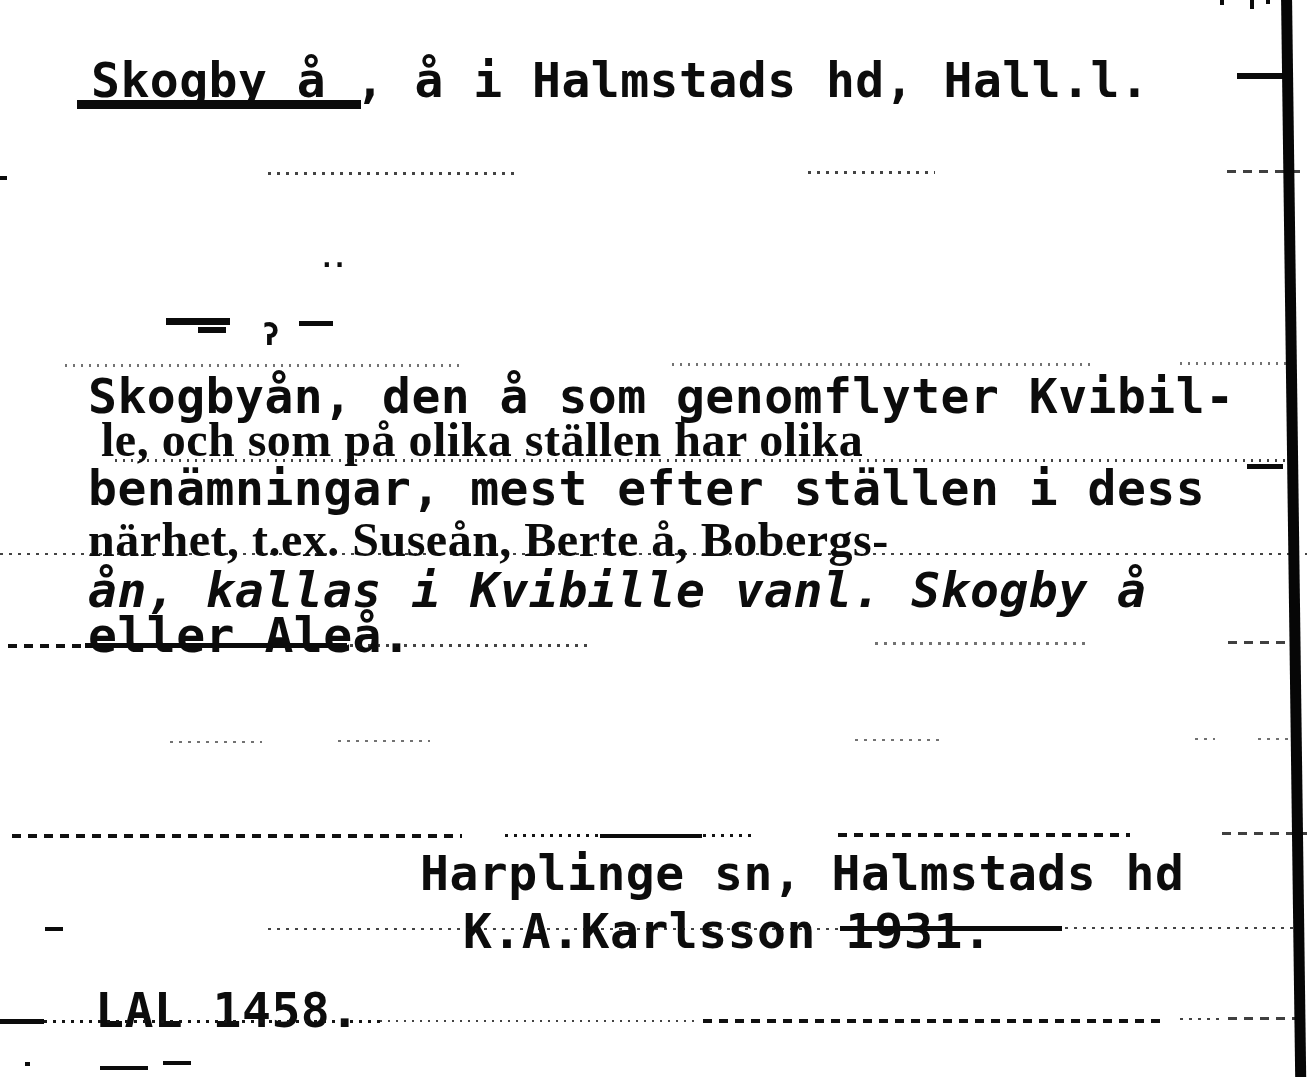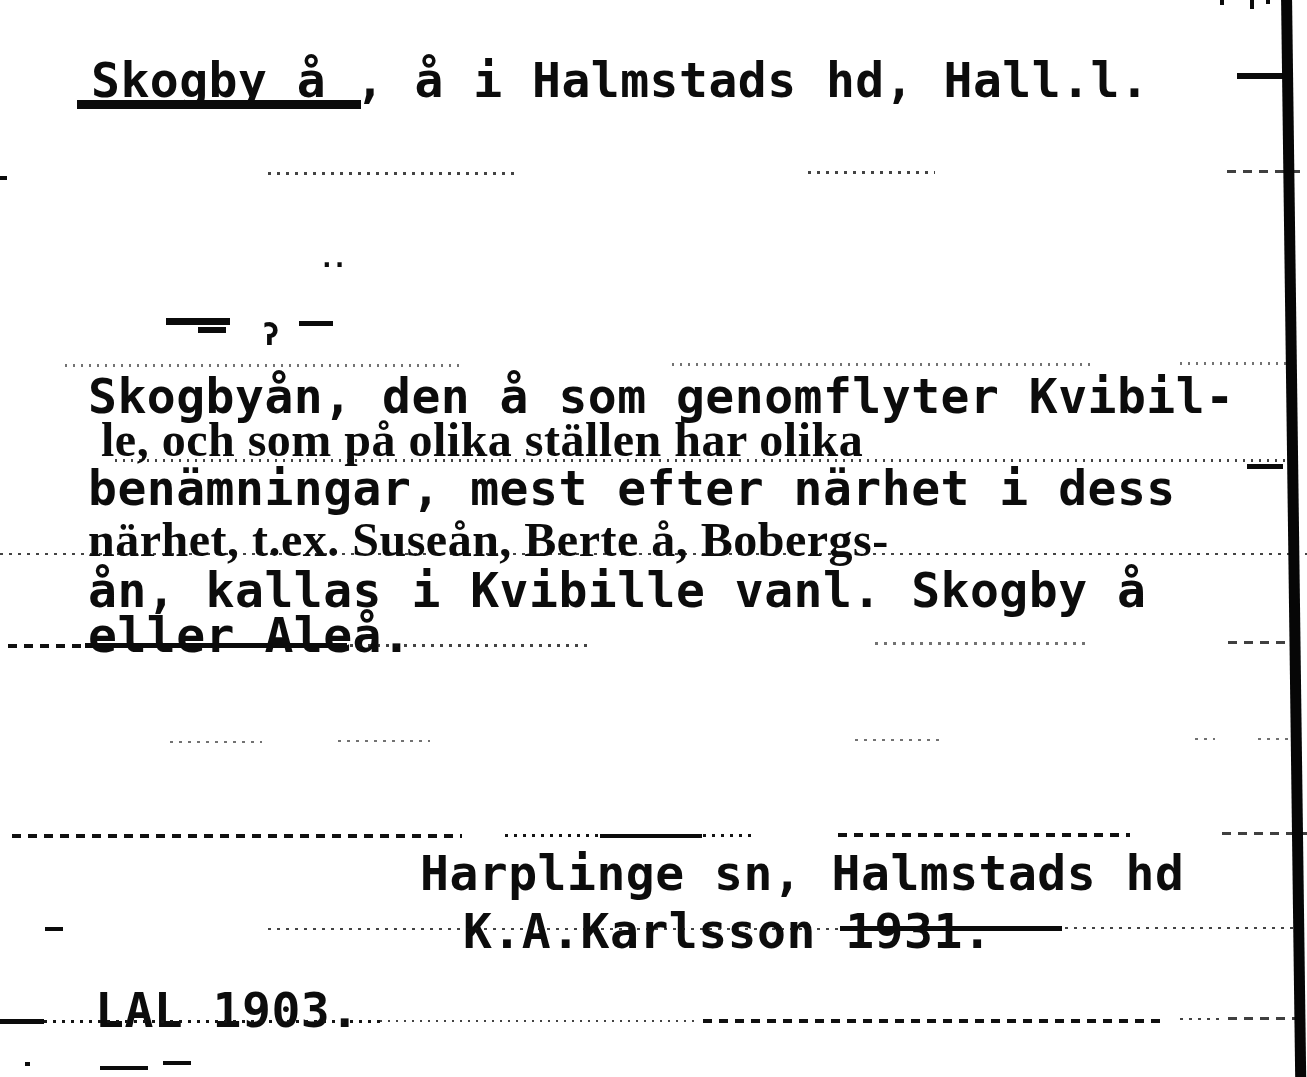--- a/index.html
+++ b/index.html
@@ -50,29 +50,29 @@
   <div class="mark" style="left:1237px;top:73px;width:46px;height:6px;"></div>
 
   <div class="mark" style="left:166px;top:318px;width:64px;height:7px;"></div>
   <div class="mark" style="left:198px;top:327px;width:28px;height:6px;"></div>
   <div class="mark" style="left:299px;top:321px;width:34px;height:5px;"></div>
   <div class="t small" style="left:262px;top:320px;">ʔ</div>
   <div class="t dotsup" style="left:319px;top:252px;">··</div>
 
   <div class="t" style="left:88px;top:372px;">Skogbyån, den å som genomflyter Kvibil-</div>
   <div class="t" style="left:101px;top:416px;font-family:Liberation Serif, serif;">le, och som på olika ställen har olika</div>
-  <div class="t" style="left:88px;top:464px;">benämningar, mest efter närhet i dess</div>
+  <div class="t" style="left:88px;top:464px;">benämningar, mest efter ställen i dess</div>
   <div class="t" style="left:88px;top:516px;font-family:Liberation Serif, serif;">närhet, t.ex. Suseån, Berte å, Bobergs-</div>
-  <div class="t" style="left:88px;top:566px;">ån, kallas i Kvibille vanl. Skogby å</div>
+  <div class="t" style="left:88px;top:566px;font-style:italic;">ån, kallas i Kvibille vanl. Skogby å</div>
   <div class="t" style="left:88px;top:611px;">eller Aleå.</div>
 
   <div class="t" style="left:420px;top:849px;">Harplinge sn, Halmstads hd</div>
   <div class="t" style="left:463px;top:907px;">K.A.Karlsson 1931.</div>
 
-  <div class="t" style="left:95px;top:986px;">LAL 1903.</div>
+  <div class="t" style="left:95px;top:986px;">LAL 1458.</div>
 
   <div class="mark" style="left:0;top:176px;width:7px;height:4px;"></div>
   <div class="rule dots faint" style="left:268px;top:172px;width:247px;"></div>
   <div class="rule dots faint" style="left:808px;top:171px;width:127px;"></div>
   <div class="rule dash faint" style="left:1227px;top:170px;width:73px;"></div>
 
   <div class="rule fine vfaint" style="left:65px;top:364px;width:395px;"></div>
   <div class="rule fine vfaint" style="left:672px;top:363px;width:420px;"></div>
   <div class="rule fine vfaint" style="left:1180px;top:362px;width:110px;"></div>
 

